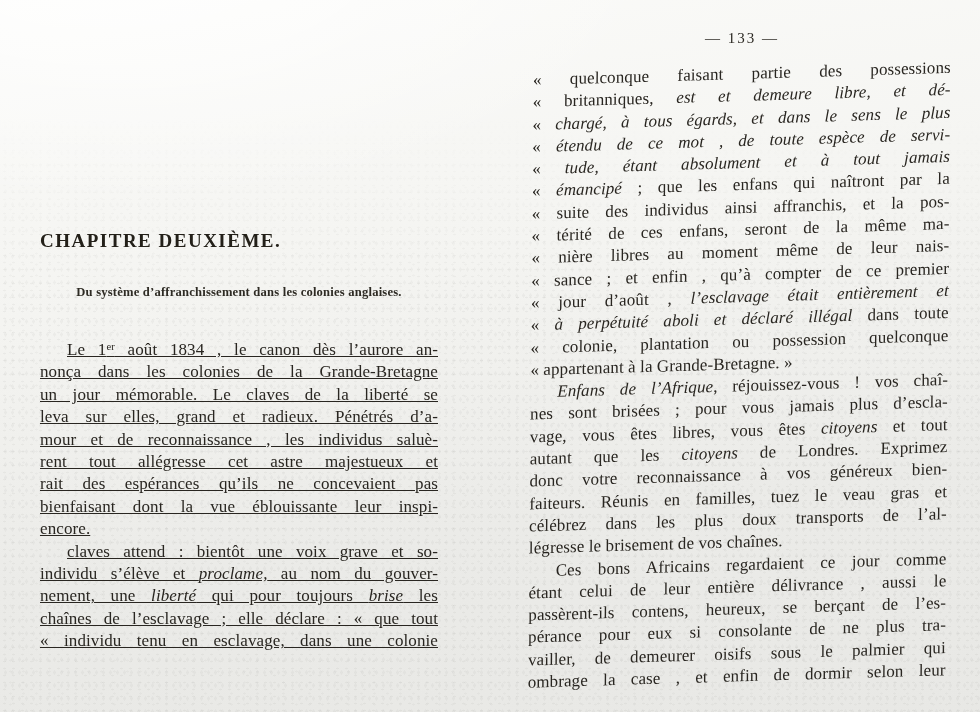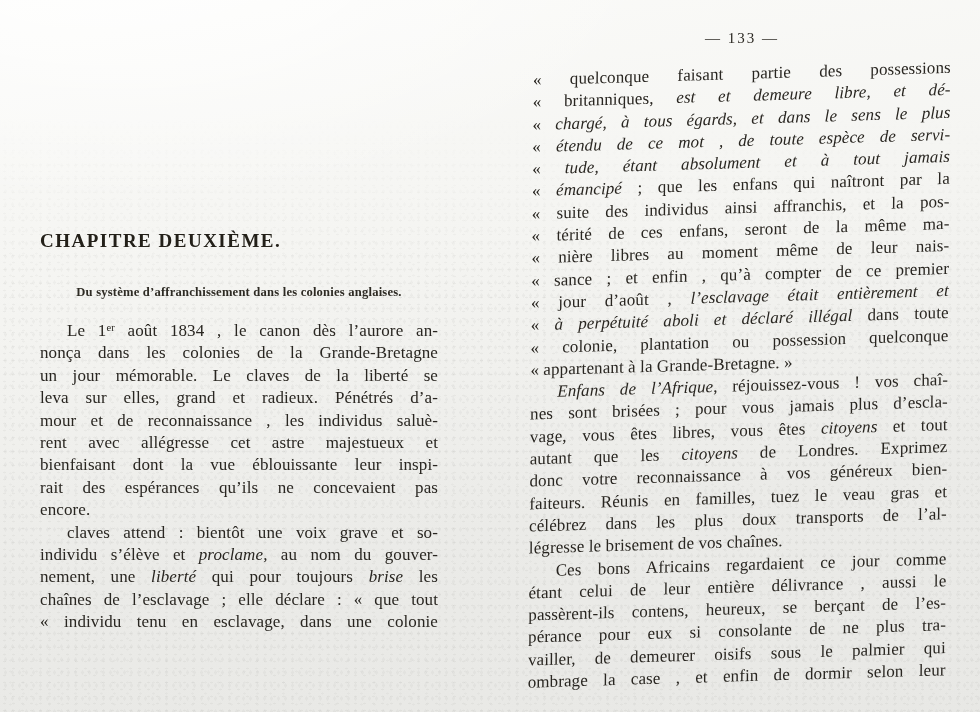--- a/index.html
+++ b/index.html
@@ -31,21 +31,21 @@
   .chapter-title {
     margin: 0; 
     font-size: 19px; line-height: 22px; font-weight: bold;
     letter-spacing: 1.5px; color: #232019;
   }
   .chapter-subtitle {
     margin: 32px 0 0 0; text-align: center;
     font-size: 12.6px; line-height: 16px; font-weight: bold;
     letter-spacing: 0.2px; color: #2e2b24;
   }
-  .left-page .body { margin-top: 20px; }
+  .left-page .body { margin-top: 39px; text-decoration: underline; }
   .right-page {
     position: absolute; left: 505px; top: 28px; width: 418px; margin-left: 28px;
   }
   .page-number {
     text-align: center; font-size: 15px; line-height: 20px;
     letter-spacing: 2px; color: #2b2822;
   }
   .right-page .body {
     margin-top: 15px;
     transform: rotate(-1.7deg) skewX(-2.2deg);
@@ -75,23 +75,23 @@
   <div class="left-page">
     <h1 class="chapter-title">CHAPITRE DEUXIÈME.</h1>
     <h2 class="chapter-subtitle">Du système d’affranchissement dans les colonies anglaises.</h2>
     <div class="body">
         <div class="para indent">
           <div class="line"><span>Le 1</span><sup>er</sup><span> août 1834 , le canon dès l’aurore an-</span></div>
           <div class="line"><span>nonça dans les colonies de la Grande-Bretagne</span></div>
           <div class="line"><span>un jour mémorable. Le claves de la liberté se</span></div>
           <div class="line"><span>leva sur elles, grand et radieux. Pénétrés d’a-</span></div>
           <div class="line"><span>mour et de reconnaissance , les individus saluè-</span></div>
-          <div class="line"><span>rent avec allégresse cet astre majestueux et</span></div>
+          <div class="line"><span>rent tout allégresse cet astre majestueux et</span></div>
+          <div class="line"><span>rait des espérances qu’ils ne concevaient pas</span></div>
           <div class="line"><span>bienfaisant dont la vue éblouissante leur inspi-</span></div>
-          <div class="line"><span>rait des espérances qu’ils ne concevaient pas</span></div>
           <div class="line last"><span>encore.</span></div>
         </div>
         <div class="para indent">
           <div class="line"><span>claves attend&nbsp;: bientôt une voix grave et so-</span></div>
           <div class="line"><span>individu s’élève et </span><span class="it">proclame,</span><span> au nom du gouver-</span></div>
           <div class="line"><span>nement, une </span><span class="it">liberté</span><span> qui pour toujours </span><span class="it">brise</span><span> les</span></div>
           <div class="line"><span>chaînes de l’esclavage&nbsp;; elle déclare&nbsp;: «&nbsp;que tout</span></div>
           <div class="line"><span>«&nbsp;individu tenu en esclavage, dans une colonie</span></div>
         </div>
       </div>

